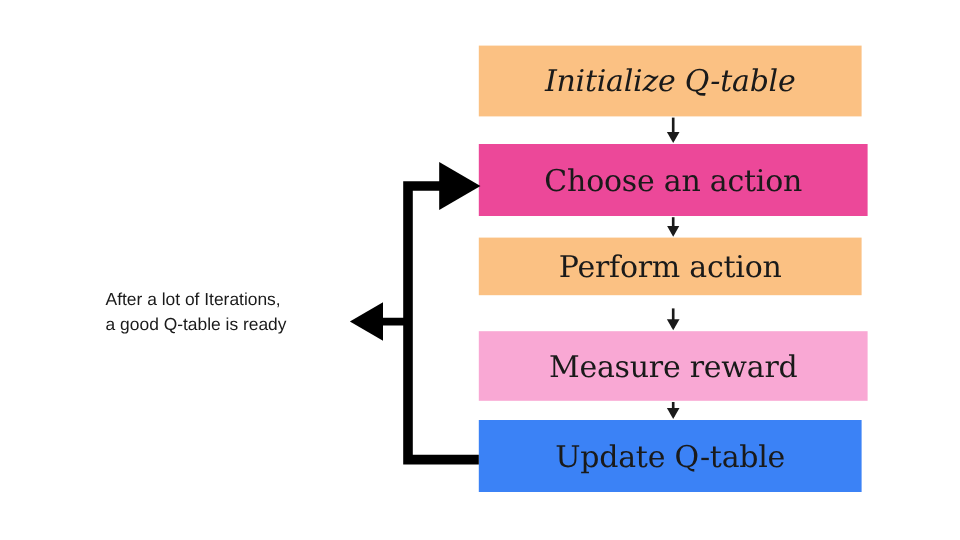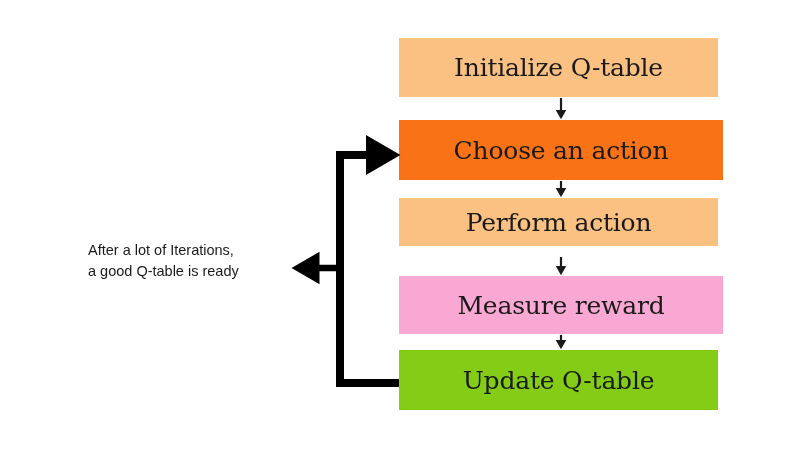--- a/index.html
+++ b/index.html
@@ -57,37 +57,37 @@
     width: 800px;
     height: 450px;
     pointer-events: none;
   }
 </style>
 </head>
 <body>
 
 <div id="diagram" style="background: rgb(255, 255, 255);">
 
-  <div class="flow-box box-1" style="background: rgb(251, 193, 131);">
+  <div class="flow-box box-1" style="background: rgb(251, 193, 131); font-style: italic;">
     <span>Initialize Q-table</span>
   </div>
 
-  <div class="flow-box box-2" style="background: #f97316;">
+  <div class="flow-box box-2" style="background: #ec4899;">
     <span>Choose an action</span>
   </div>
 
   <div class="flow-box box-3" style="background: rgb(251, 193, 131);">
     <span>Perform action</span>
   </div>
 
   <div class="flow-box box-4" style="background: #f9a8d4;">
     <span>Measure reward</span>
   </div>
 
-  <div class="flow-box box-5" style="background: #84cc16;">
+  <div class="flow-box box-5" style="background: #3b82f6;">
     <span>Update Q-table</span>
   </div>
 
   <div class="annotation">
     <div>After a lot of Iterations,</div>
     <div>a good Q-table is ready</div>
   </div>
 
   <svg class="overlay" viewBox="0 0 800 450">
     <defs>

